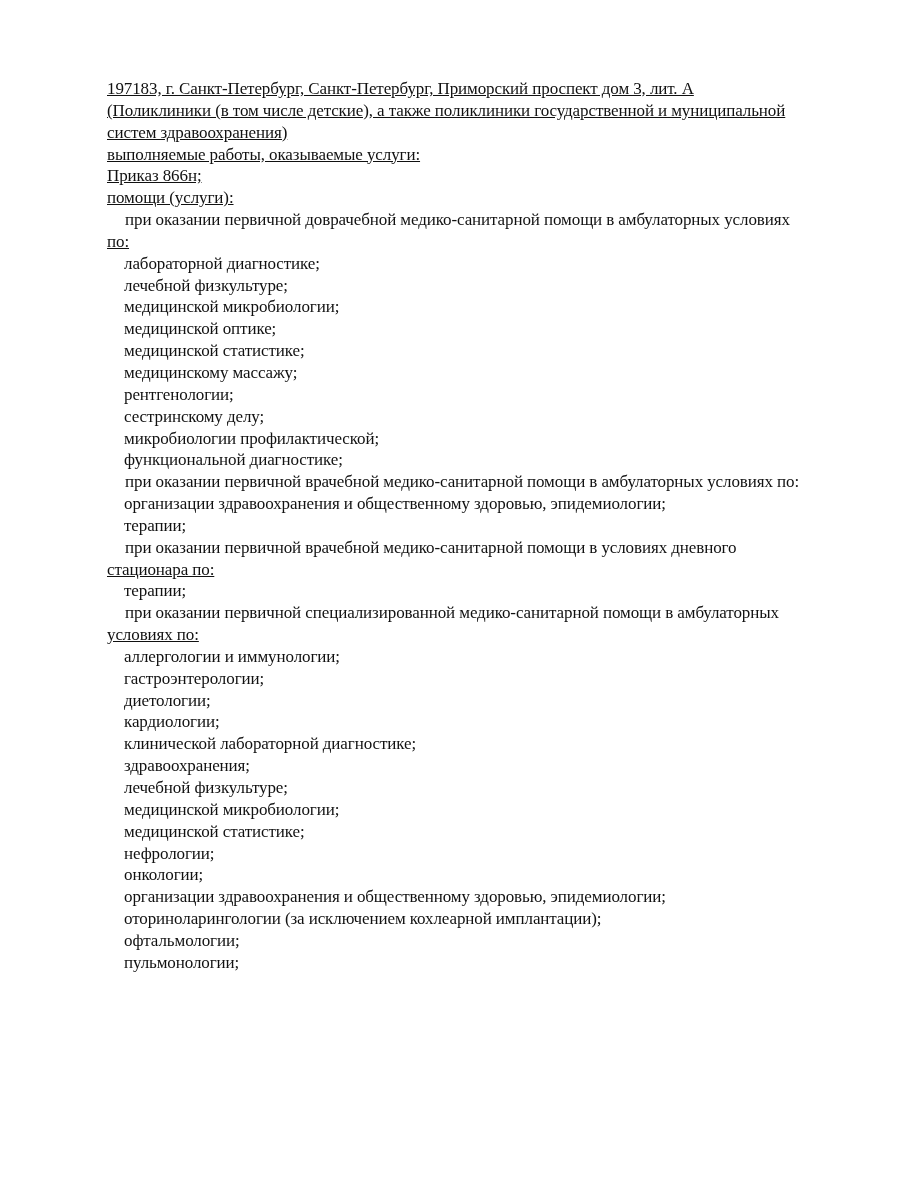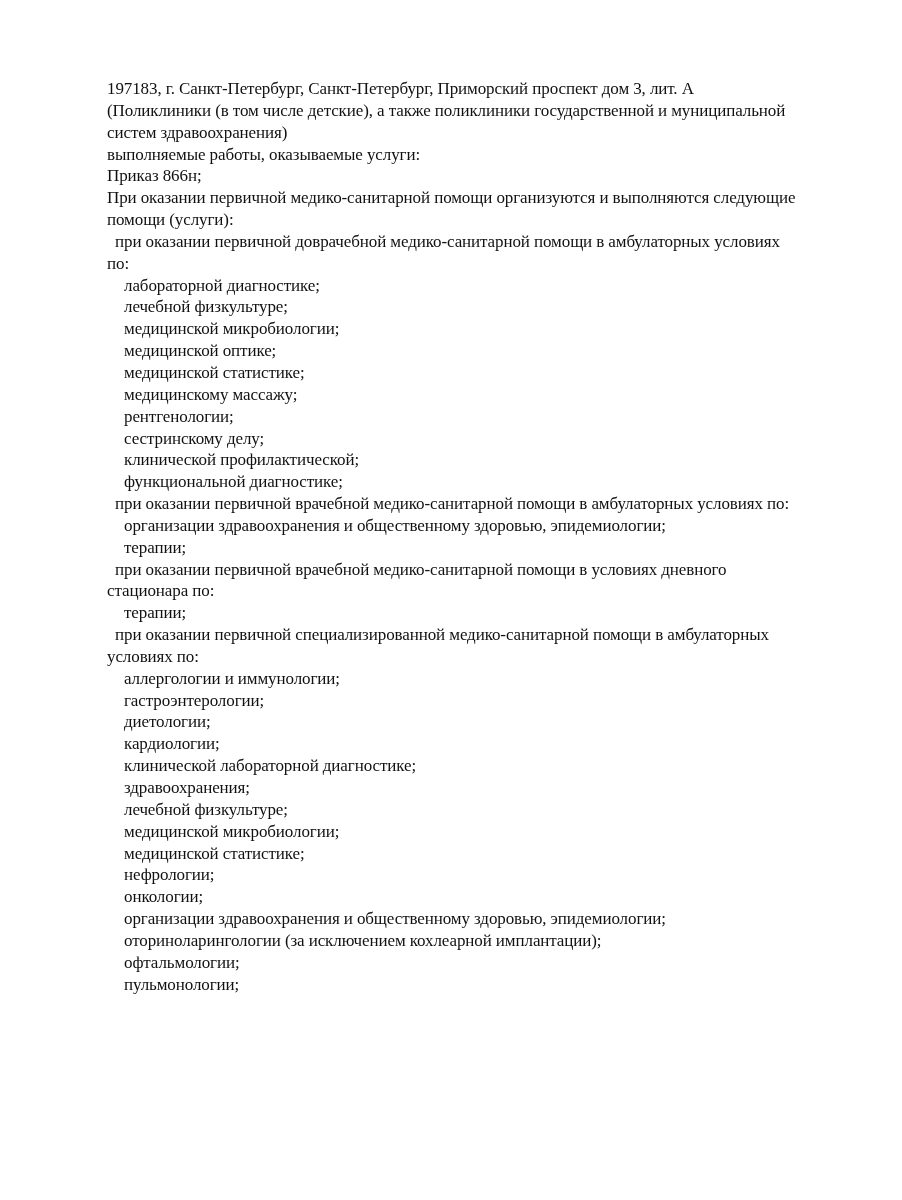--- a/index.html
+++ b/index.html
@@ -3,46 +3,45 @@
 <meta charset="utf-8">
 <style>
   html, body { margin: 0; padding: 0; background: #ffffff; }
   body { width: 902px; height: 1200px; position: relative; overflow: hidden; }
   .page {
     position: absolute; left: 107px; top: 78px; width: 760px;
     font-family: "Liberation Serif", serif; font-size: 17px; line-height: 21.85px;
     color: #111111;
   }
   .line { white-space: pre; display: block; letter-spacing: -0.1px; }
-  .l0 { padding-left: 0; }
-  .l1 { padding-left: 8px; }
+  .l0 { padding-left: 0; text-decoration: underline; }
+  .l1 { padding-left: 8px; margin-left: 10px; }
   .l2 { padding-left: 17px; }
 </style>
 </head>
 <body>
 
 <div class="page" id="page">
     <span class="line l0">197183, г. Санкт-Петербург, Санкт-Петербург, Приморский проспект дом 3, лит. А</span>
     <span class="line l0">(Поликлиники (в том числе детские), а также поликлиники государственной и муниципальной</span>
     <span class="line l0">систем здравоохранения)</span>
     <span class="line l0">выполняемые работы, оказываемые услуги:</span>
     <span class="line l0">Приказ 866н;</span>
-    <span class="line l0">При оказании первичной медико-санитарной помощи организуются и выполняются следующие</span>
     <span class="line l0">помощи (услуги):</span>
     <span class="line l1">при оказании первичной доврачебной медико-санитарной помощи в амбулаторных условиях</span>
     <span class="line l0">по:</span>
     <span class="line l2">лабораторной диагностике;</span>
     <span class="line l2">лечебной физкультуре;</span>
     <span class="line l2">медицинской микробиологии;</span>
     <span class="line l2">медицинской оптике;</span>
     <span class="line l2">медицинской статистике;</span>
     <span class="line l2">медицинскому массажу;</span>
     <span class="line l2">рентгенологии;</span>
     <span class="line l2">сестринскому делу;</span>
-    <span class="line l2">клинической профилактической;</span>
+    <span class="line l2">микробиологии профилактической;</span>
     <span class="line l2">функциональной диагностике;</span>
     <span class="line l1">при оказании первичной врачебной медико-санитарной помощи в амбулаторных условиях по:</span>
     <span class="line l2">организации здравоохранения и общественному здоровью, эпидемиологии;</span>
     <span class="line l2">терапии;</span>
     <span class="line l1">при оказании первичной врачебной медико-санитарной помощи в условиях дневного</span>
     <span class="line l0">стационара по:</span>
     <span class="line l2">терапии;</span>
     <span class="line l1">при оказании первичной специализированной медико-санитарной помощи в амбулаторных</span>
     <span class="line l0">условиях по:</span>
     <span class="line l2">аллергологии и иммунологии;</span>

